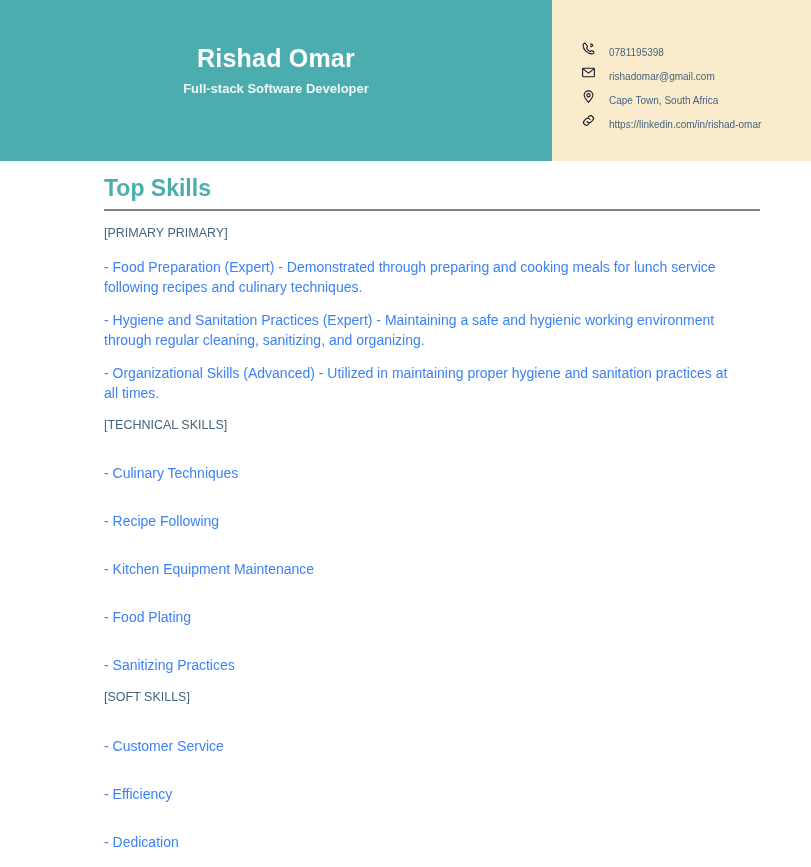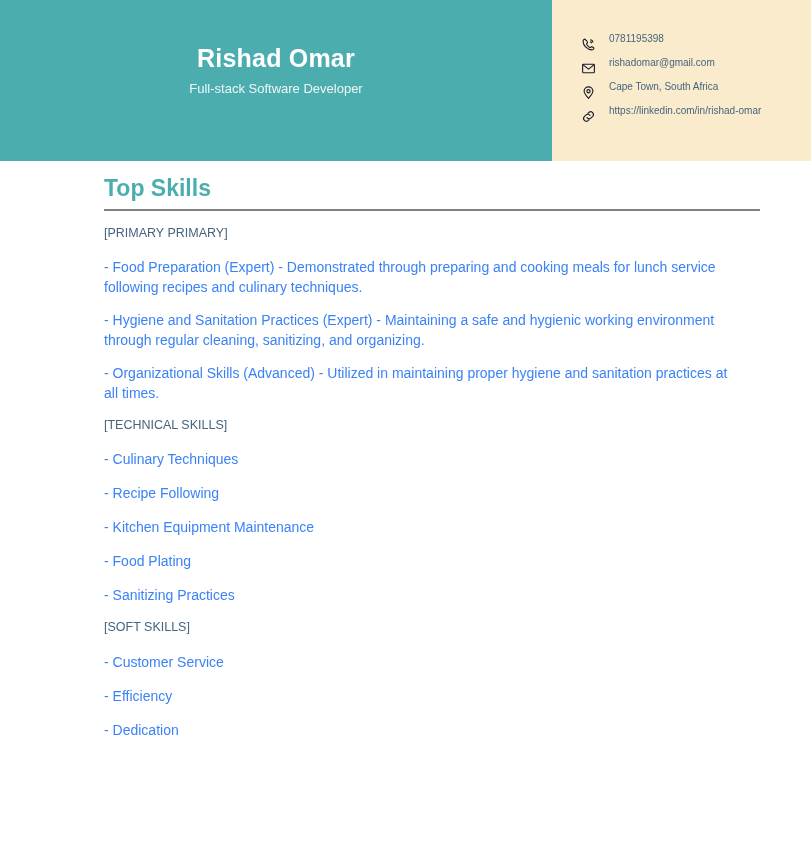--- a/index.html
+++ b/index.html
@@ -42,35 +42,35 @@
     color: #ffffff;
     font-size: 25px;
     font-weight: bold;
     letter-spacing: 0.2px;
     line-height: 1.1;
     margin: 0;
   }
   .job-title {
     color: #eef7f7;
     font-size: 13px;
-    font-weight: normal;
+    font-weight: bold;
     margin-top: 9px;
     line-height: 1.1;
   }
 
   .header-right {
     width: 259px;
     height: 161px;
     background: #faebcc;
     box-sizing: border-box;
     padding: 34px 0 0 26px;
   }
   .contact-row {
     display: flex;
-    align-items: flex-start;
+    align-items: flex-end;
     height: 24px;
   }
   .contact-icon {
     width: 20px;
     height: 20px;
     flex: 0 0 20px;
     display: flex;
     align-items: center;
     justify-content: center;
     color: #1b1b2b;
@@ -112,21 +112,21 @@
     line-height: 1.55;
   }
   .entry {
     font-size: 14px;
     color: #3b82f6;
     line-height: 20px;
     margin-top: 13px;
     max-width: 648px;
   }
   .entry.compact {
-    margin-top: 14px;
+    margin-top: 28px;
   }
 </style>
 </head>
 <body>
 
 <div class="resume">
 
   <div class="header">
 
     <div class="header-left">

